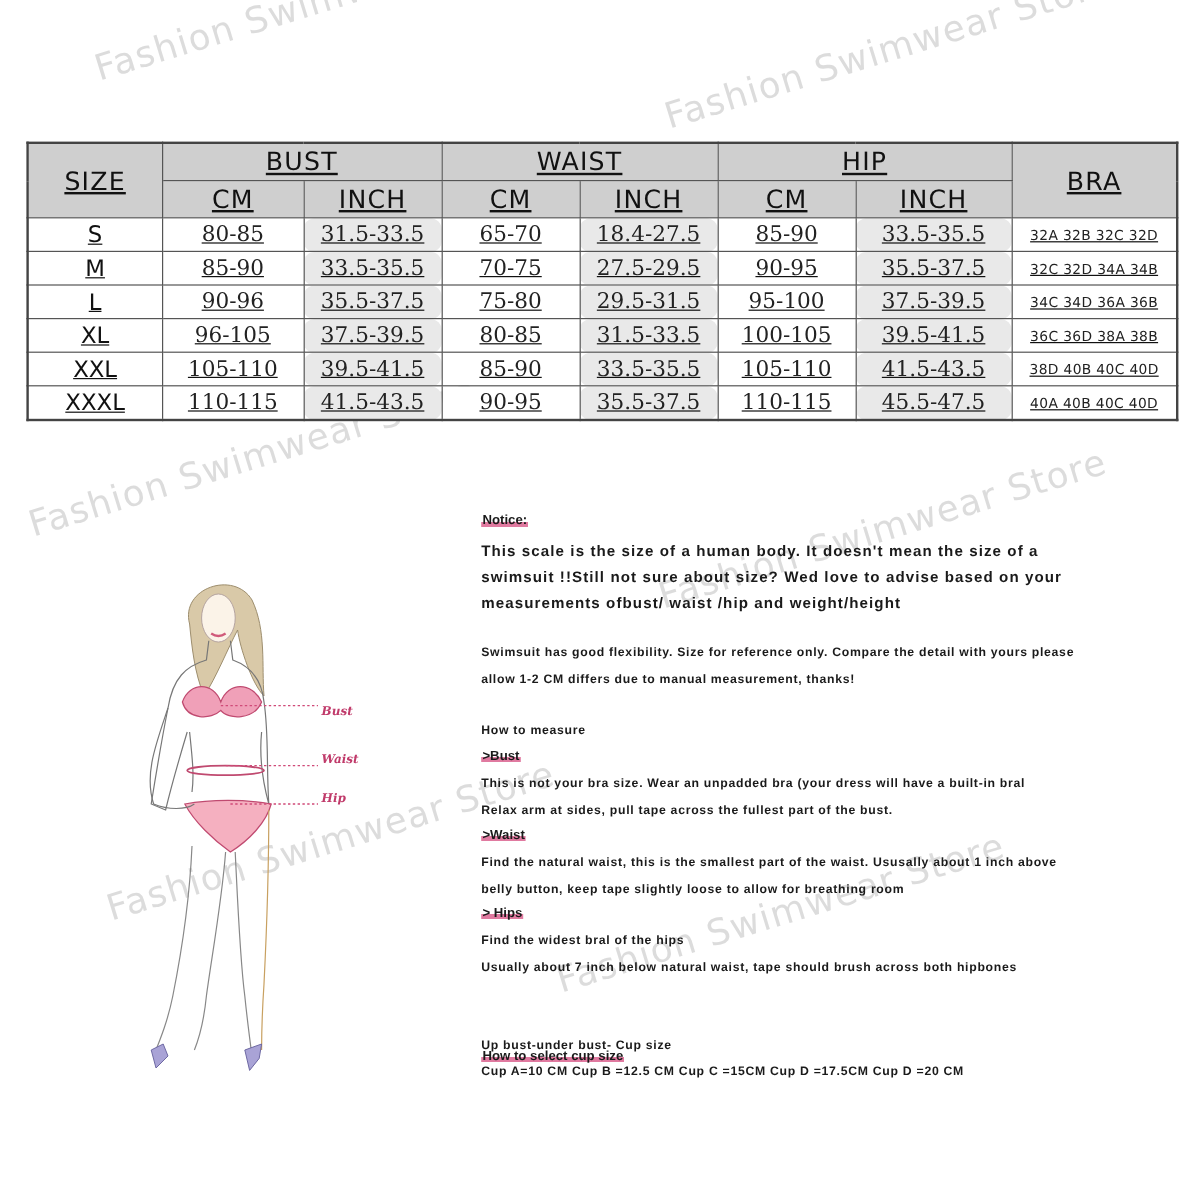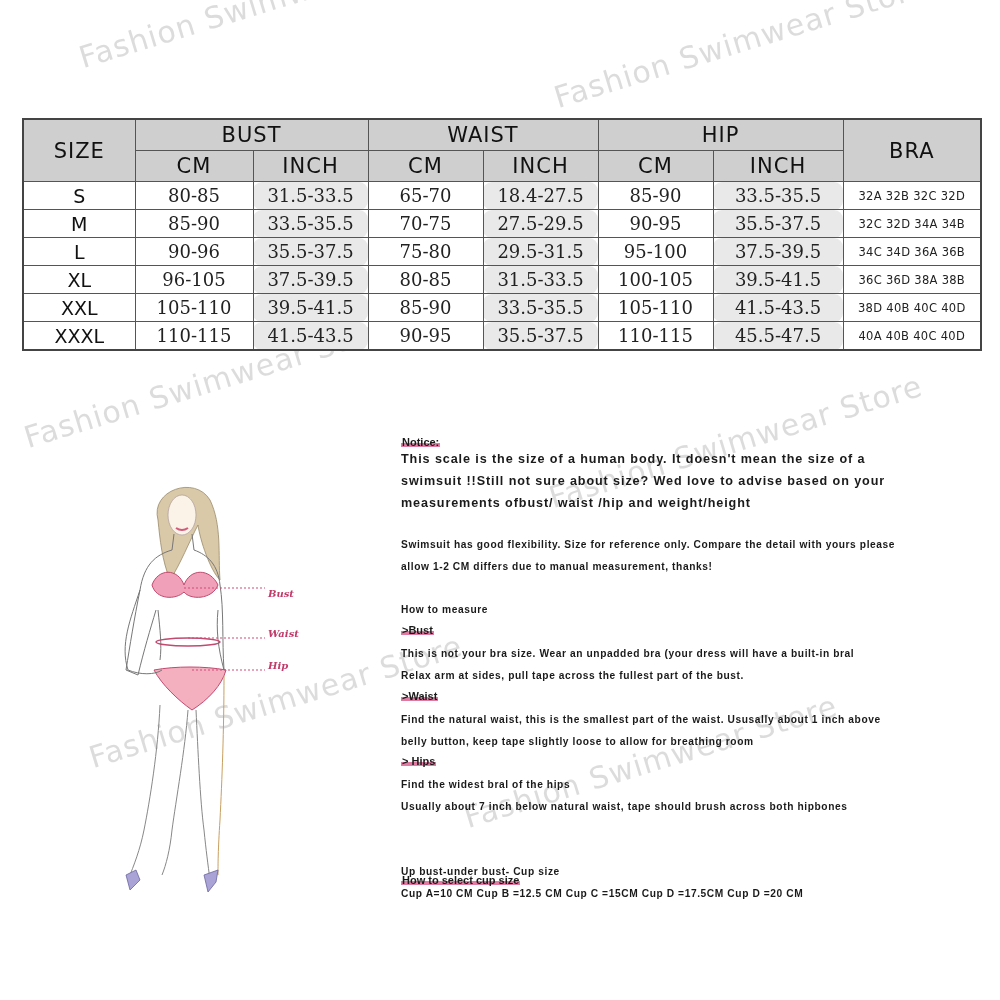--- a/index.html
+++ b/index.html
@@ -5,20 +5,21 @@
   html, body { margin:0; padding:0; }
   body {
     width:1000px; height:1000px; position:relative; overflow:hidden;
     background:#ffffff; font-family:"DejaVu Sans", sans-serif; color:#111;
   }
   
   .size-table {
     position:absolute; left:22px; top:118px; width:958px;
     border-collapse:collapse; table-layout:fixed;
     border:2px solid #444;
+    text-decoration:underline;
   }
   .size-table th, .size-table td {
     border:1px solid #555; text-align:center; padding:0; overflow:hidden; white-space:nowrap;
   }
   .size-table th {
     background:#cfcfcf; font-family:"DejaVu Sans", sans-serif; font-weight:normal;
     color:#111; font-size:21px; letter-spacing:1px;
   }
   .size-table thead tr.r1 th { height:30px; }
   .size-table thead tr.r2 th { height:30px; }
@@ -195,21 +196,21 @@
     <line x1="84" y1="118" x2="165" y2="118" stroke="#d04a78" stroke-width="1.2" stroke-dasharray="2,2"></line>
     <line x1="88" y1="168" x2="165" y2="168" stroke="#d04a78" stroke-width="1.2" stroke-dasharray="2,2"></line>
     <line x1="92" y1="200" x2="165" y2="200" stroke="#d04a78" stroke-width="1.2" stroke-dasharray="2,2"></line>
   </svg>
   <span style="position:absolute; left:168px; top:118px; font-family:'DejaVu Serif', serif; font-style:italic; font-weight:bold; font-size:10px; color:#c03a6a;">Bust</span>
   <span style="position:absolute; left:168px; top:158px; font-family:'DejaVu Serif', serif; font-style:italic; font-weight:bold; font-size:10px; color:#c03a6a;">Waist</span>
   <span style="position:absolute; left:168px; top:190px; font-family:'DejaVu Serif', serif; font-style:italic; font-weight:bold; font-size:10px; color:#c03a6a;">Hip</span>
 </div>
 
 <div class="notes">
-  <span class="hl abs" style="top:8px;">Notice:</span>
+  <span class="hl abs" style="top:0px;">Notice:</span>
   <div class="big abs" style="top:20px;">This scale is the size of a human body. It doesn't mean the size of a</div>
   <div class="big abs" style="top:42px;">swimsuit !!Still not sure about size? Wed love to advise based on your</div>
   <div class="big abs" style="top:64px;">measurements ofbust/ waist /hip and weight/height</div>
 
   <div class="small abs" style="top:106px;">Swimsuit has good flexibility. Size for reference only. Compare the detail with yours please</div>
   <div class="small abs" style="top:128px;">allow 1-2 CM differs due to manual measurement, thanks!</div>
 
   <div class="small abs" style="top:171px;">How to measure</div>
   <span class="hl abs" style="top:196px;">&gt;Bust</span>
   <div class="small abs" style="top:215px;">This is not your bra size. Wear an unpadded bra (your dress will have a built-in bral</div>

